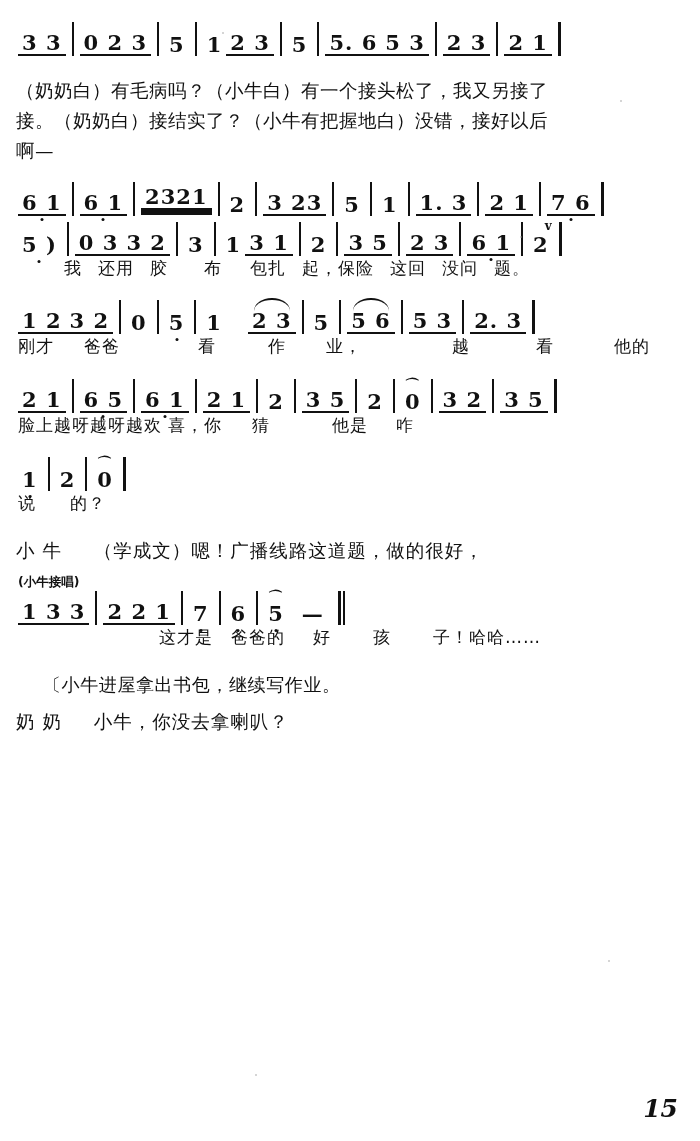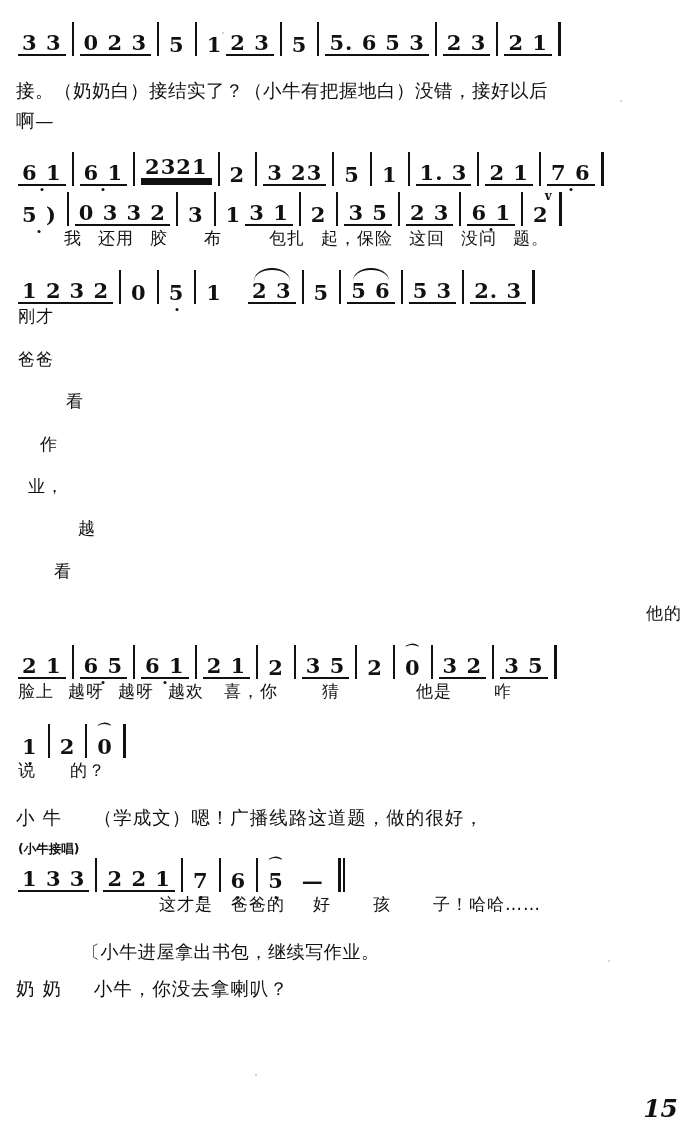--- a/index.html
+++ b/index.html
@@ -119,21 +119,21 @@
     padding: 2px 18px 0 18px;
     letter-spacing: 0;
   }
   .small-label.indent-a { padding-left: 86px; }
   .speaker-line {
     padding: 3px 16px;
     font-size: 18.5px;
     letter-spacing: 1px;
   }
   .stage-dir {
-    padding: 3px 16px 3px 82px;
+    padding: 3px 16px 3px 43px;
     font-size: 18px;
     letter-spacing: 0.6px;
   }
 
   .spacer-sm { height: 6px; }
   .spacer-md { height: 14px; }
   .spacer-lg { height: 22px; }
 
   
   .page-number {
@@ -178,20 +178,21 @@
     <div class="bar"></div>
     <div class="cell u1">2 3</div>
     <div class="bar"></div>
     <div class="cell u1">2 1</div>
     <div class="bar endline"></div>
   </div>
 
   <div class="spacer-md"></div>
 
   <div class="prose">
+    <div>（奶奶白）有毛病吗？（小牛白）有一个接头松了，我又另接了</div>
     <div>接。（奶奶白）接结实了？（小牛有把握地白）没错，接好以后</div>
     <div>啊—</div>
   </div>
 
   <div class="spacer-md"></div>
 
   <div class="staff">
     <div class="cell u1 dotdn">6 1</div>
     <div class="bar"></div>
     <div class="cell u1 dotdn">6 1</div>
@@ -239,21 +240,21 @@
       <span>2</span>
       <span class="vmark">v</span>
     </div>
     <div class="bar endline"></div>
   </div>
   <div class="lyrics" style="padding-left:64px;gap:16px;">
     <span class="lcell">我</span>
     <span class="lcell">还用</span>
     <span class="lcell">胶</span>
     <span class="lcell" style="margin-left:20px;">布</span>
-    <span class="lcell" style="margin-left:31px;text-align:center;">包扎</span>
+    <span class="lcell" style="margin-left:12px;text-align:center;">包扎</span>
     <span class="lcell">起，保险</span>
     <span class="lcell">这回</span>
     <span class="lcell">没问</span>
     <span class="lcell">题。</span>
   </div>
 
   <div class="spacer-lg"></div>
 
   <div class="staff">
     <div class="cell u1">1 2</div>
@@ -274,29 +275,29 @@
     <div class="cell u1">
       <span class="tie"></span>
       <span>5 6</span>
     </div>
     <div class="bar"></div>
     <div class="cell u1">5 3</div>
     <div class="bar"></div>
     <div class="cell u1">2. 3</div>
     <div class="bar endline"></div>
   </div>
-  <div class="lyrics" style="gap:22px;flex-direction:column;">
+  <div class="lyrics" style="gap:30px;">
     <span class="lcell">刚才</span>
     <span class="lcell">爸爸</span>
     <span class="lcell" style="margin-left:48px;">看</span>
     <span class="lcell" style="margin-left:22px;">作</span>
     <span class="lcell" style="margin-left:10px;">业，</span>
     <span class="lcell" style="margin-left:60px;">越</span>
     <span class="lcell" style="margin-left:36px;">看</span>
-    <span class="lcell" style="margin-left:13px;text-align:right;">他的</span>
+    <span class="lcell" style="margin-left:30px;text-align:right;">他的</span>
   </div>
 
   <div class="spacer-lg"></div>
 
   <div class="staff">
     <div class="cell u1">2 1</div>
     <div class="bar"></div>
     <div class="cell u1 dotdn">6 5</div>
     <div class="bar"></div>
     <div class="cell u1 dotdn">6 1</div>
@@ -312,21 +313,21 @@
     <div class="cell">
       <span class="fermata">⌒</span>
       <span>0</span>
     </div>
     <div class="bar"></div>
     <div class="cell u1">3 2</div>
     <div class="bar"></div>
     <div class="cell u1">3 5</div>
     <div class="bar endline"></div>
   </div>
-  <div class="lyrics" style="gap:14px;">
+  <div class="lyrics" style="">
     <span class="lcell">脸上</span>
     <span class="lcell">越呀</span>
     <span class="lcell">越呀</span>
     <span class="lcell">越欢</span>
     <span class="lcell" style="margin-left:6px;">喜，你</span>
     <span class="lcell" style="margin-left:30px;">猜</span>
     <span class="lcell" style="margin-left:62px;text-align:right;">他是</span>
     <span class="lcell" style="margin-left:28px;">咋</span>
   </div>
 

